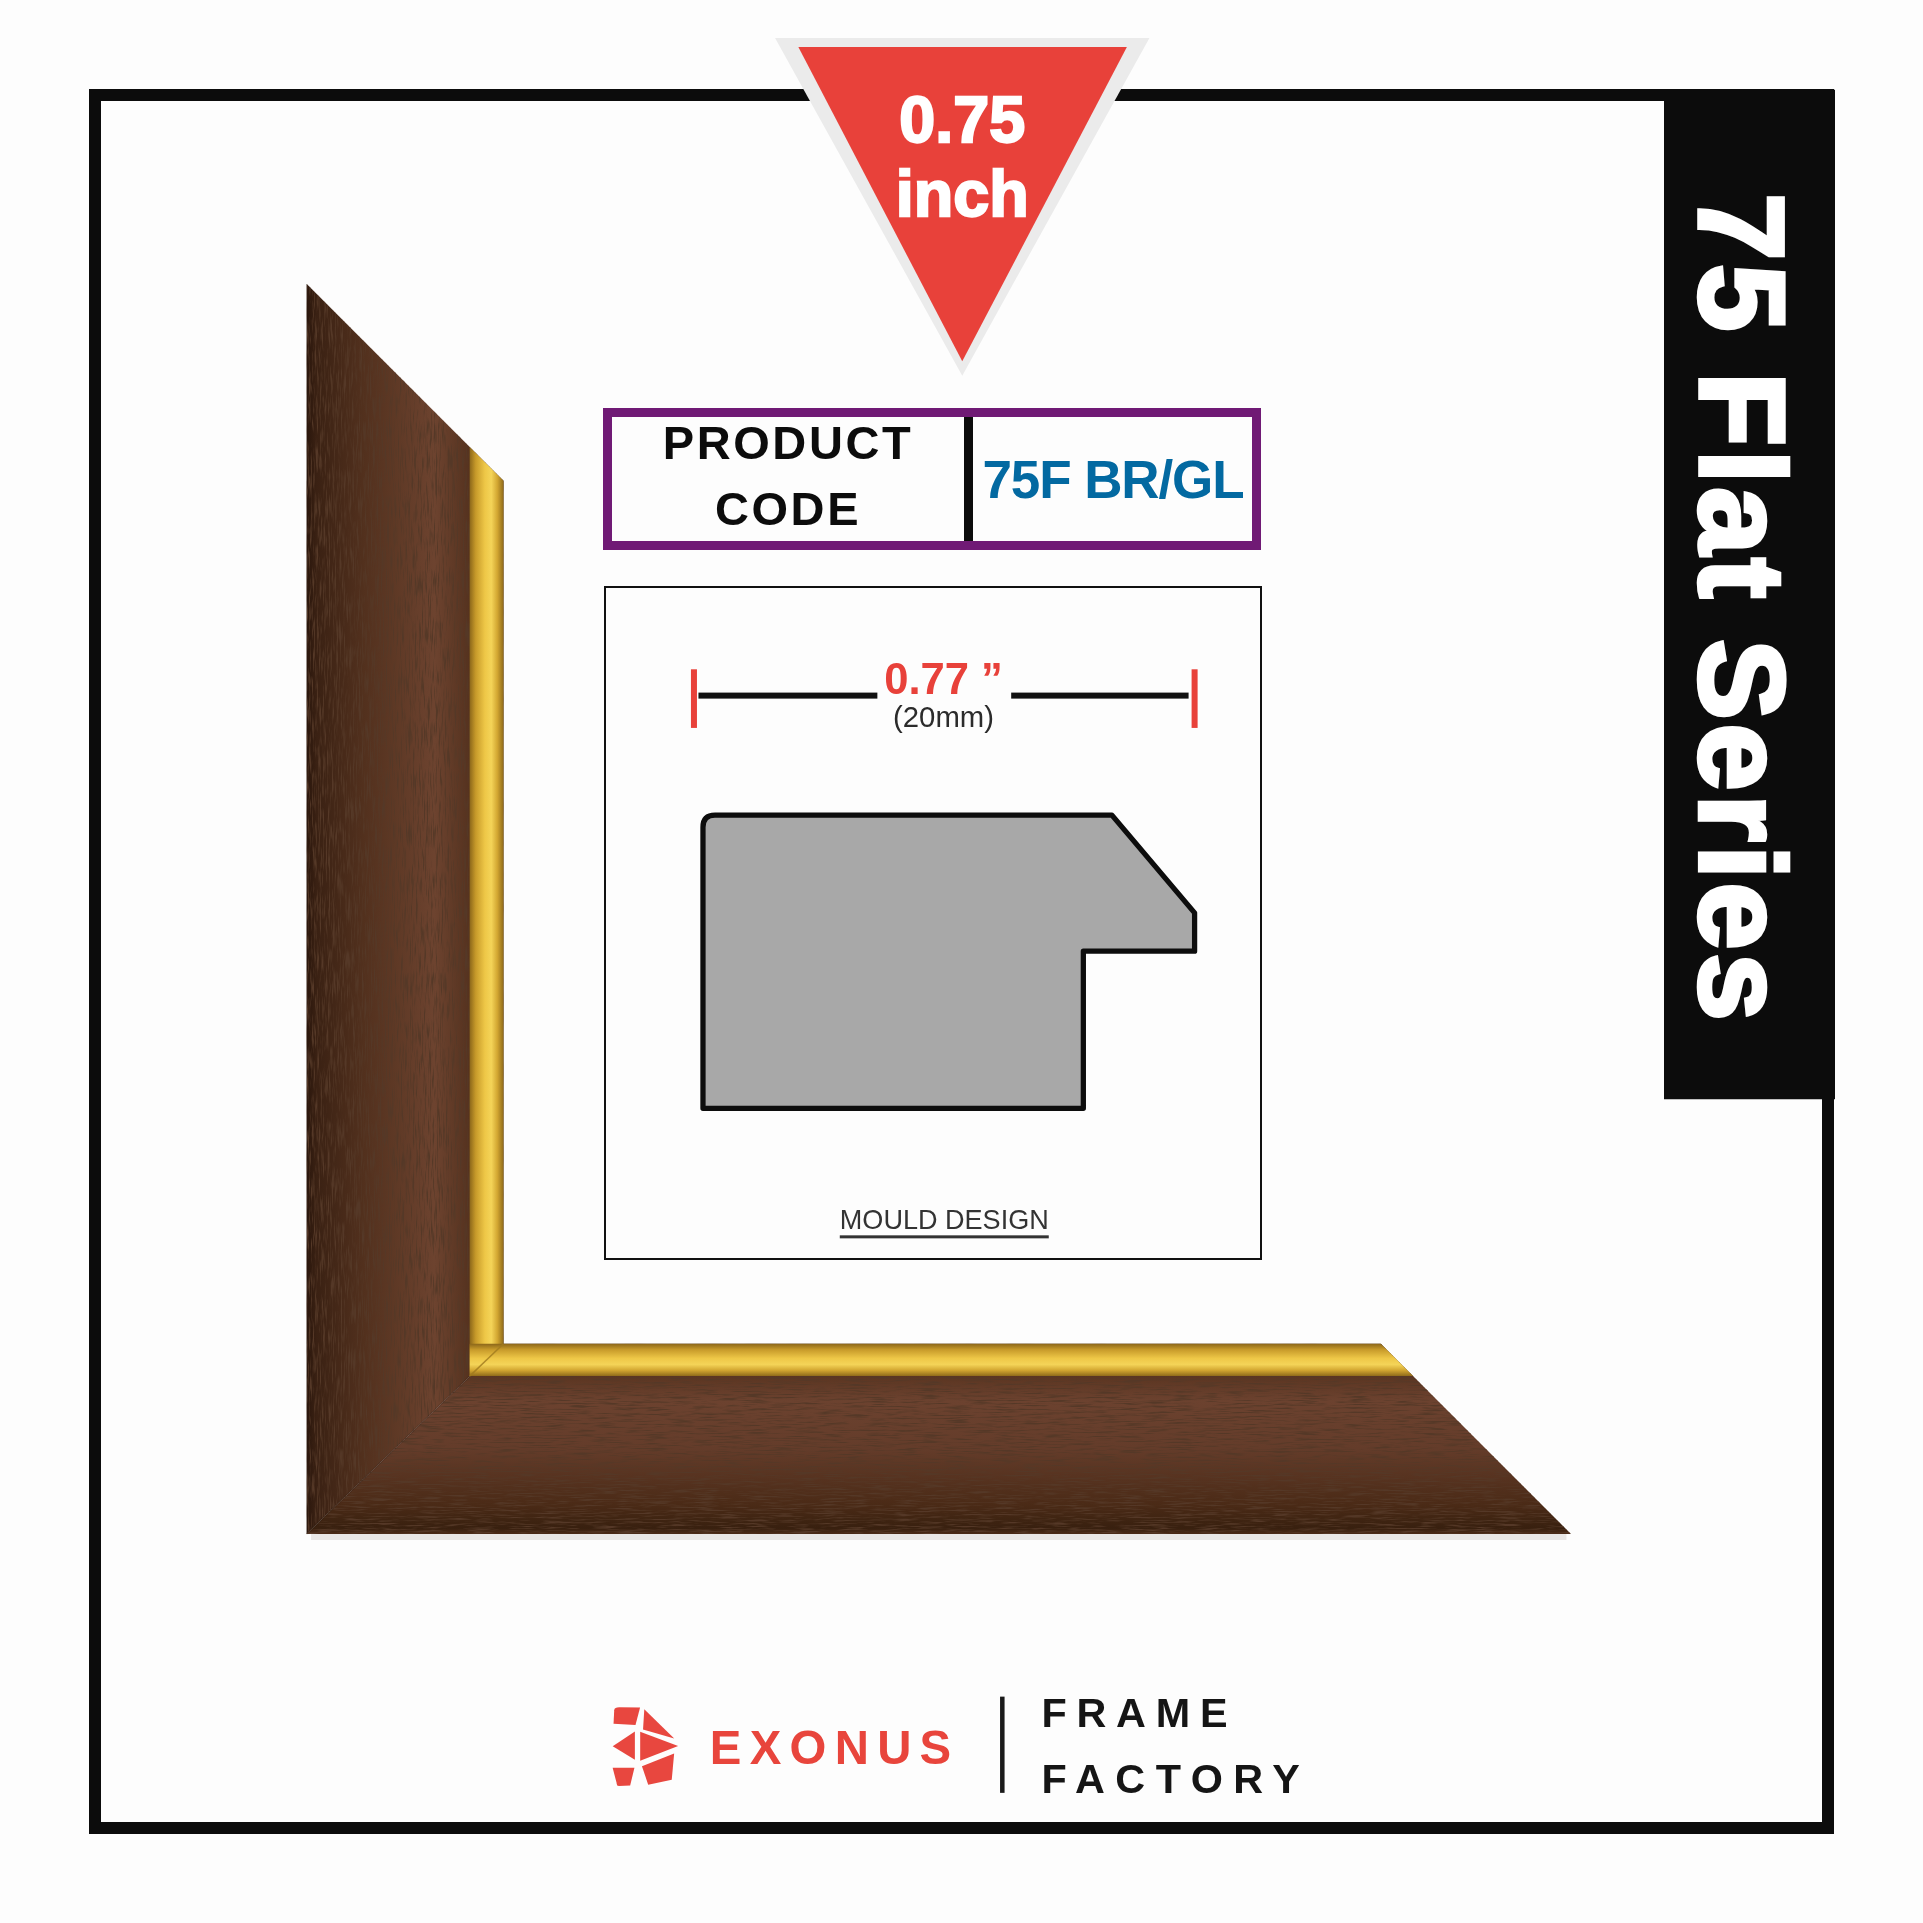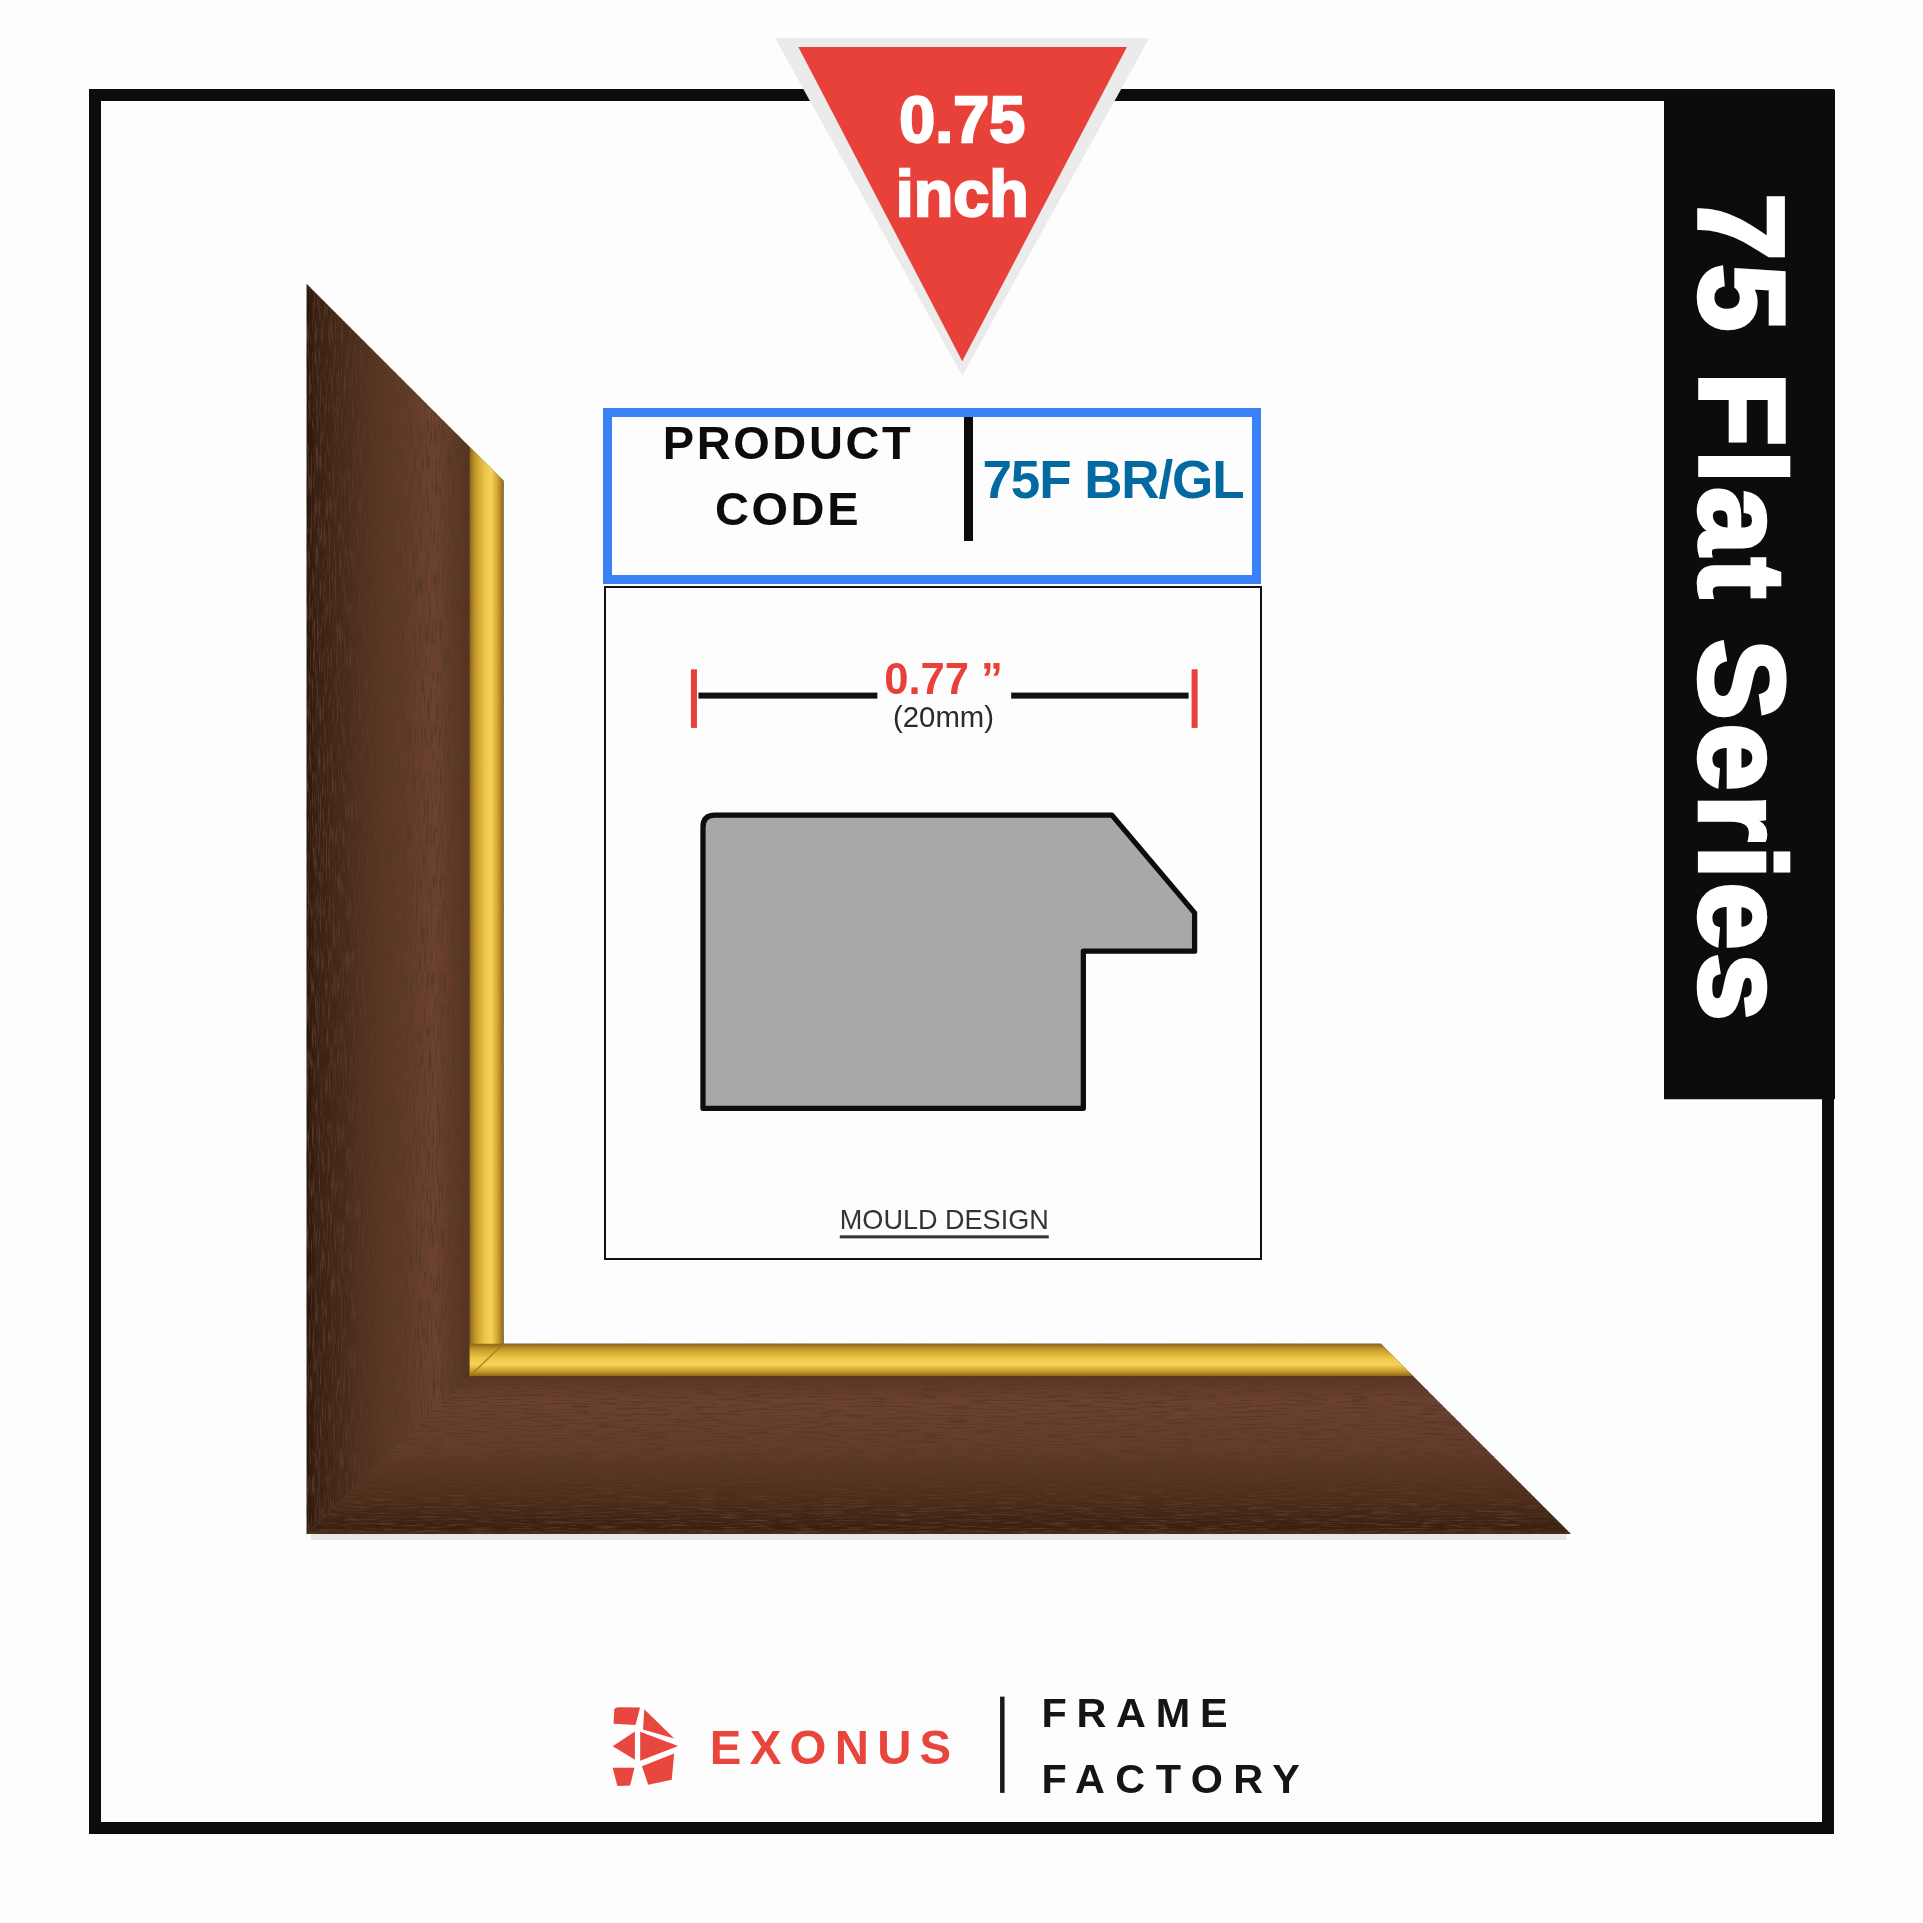--- a/index.html
+++ b/index.html
@@ -94,21 +94,21 @@
 
   <text x="281" y="256" text-anchor="middle" fill="#ffffff" font-size="86" font-weight="bold" stroke="#ffffff" stroke-width="3" style="font-family:'Liberation Sans',sans-serif;">inch</text>
 </svg>
 
 <svg class="abs" style="left:1664px;top:89px;" width="171" height="1011" viewBox="0 0 228 1346">
   <rect x="0" y="0" width="228" height="1346" fill="#0c0c0c"></rect>
 
   <text transform="translate(48,138) rotate(90)" fill="#ffffff" font-size="161" font-weight="bold" letter-spacing="5" stroke="#ffffff" stroke-width="6" style="font-family:'Liberation Sans',sans-serif;">75 Flat Series</text>
 </svg>
 
-<div class="abs" style="left:603px;top:408px;width:658px;height:176px;border:9px solid #3b82f6;box-sizing:border-box;">
+<div class="abs" style="left:603px;top:408px;width:658px;height:142px;border:9px solid #701a75;box-sizing:border-box;">
 
   <div class="abs" style="left:352px;top:0;width:9px;height:124px;background:#0c0c0c;"></div>
 
   <div class="abs" style="left:0;top:0;width:352px;height:124px;display:flex;flex-direction:column;align-items:center;justify-content:center;">
     <div style="font-size:47px;font-weight:bold;color:#0c0c0c;letter-spacing:2.6px;line-height:66px;text-align:center;margin-top:-6.8px;">PRODUCT<br>CODE</div>
   </div>
 
   <div class="abs" style="left:361px;top:0;width:280px;height:124px;display:flex;align-items:center;justify-content:center;">
     <div style="font-size:53px;font-weight:bold;color:#0369a1;letter-spacing:-1.1px;white-space:nowrap;">75F BR/GL</div>
   </div>

